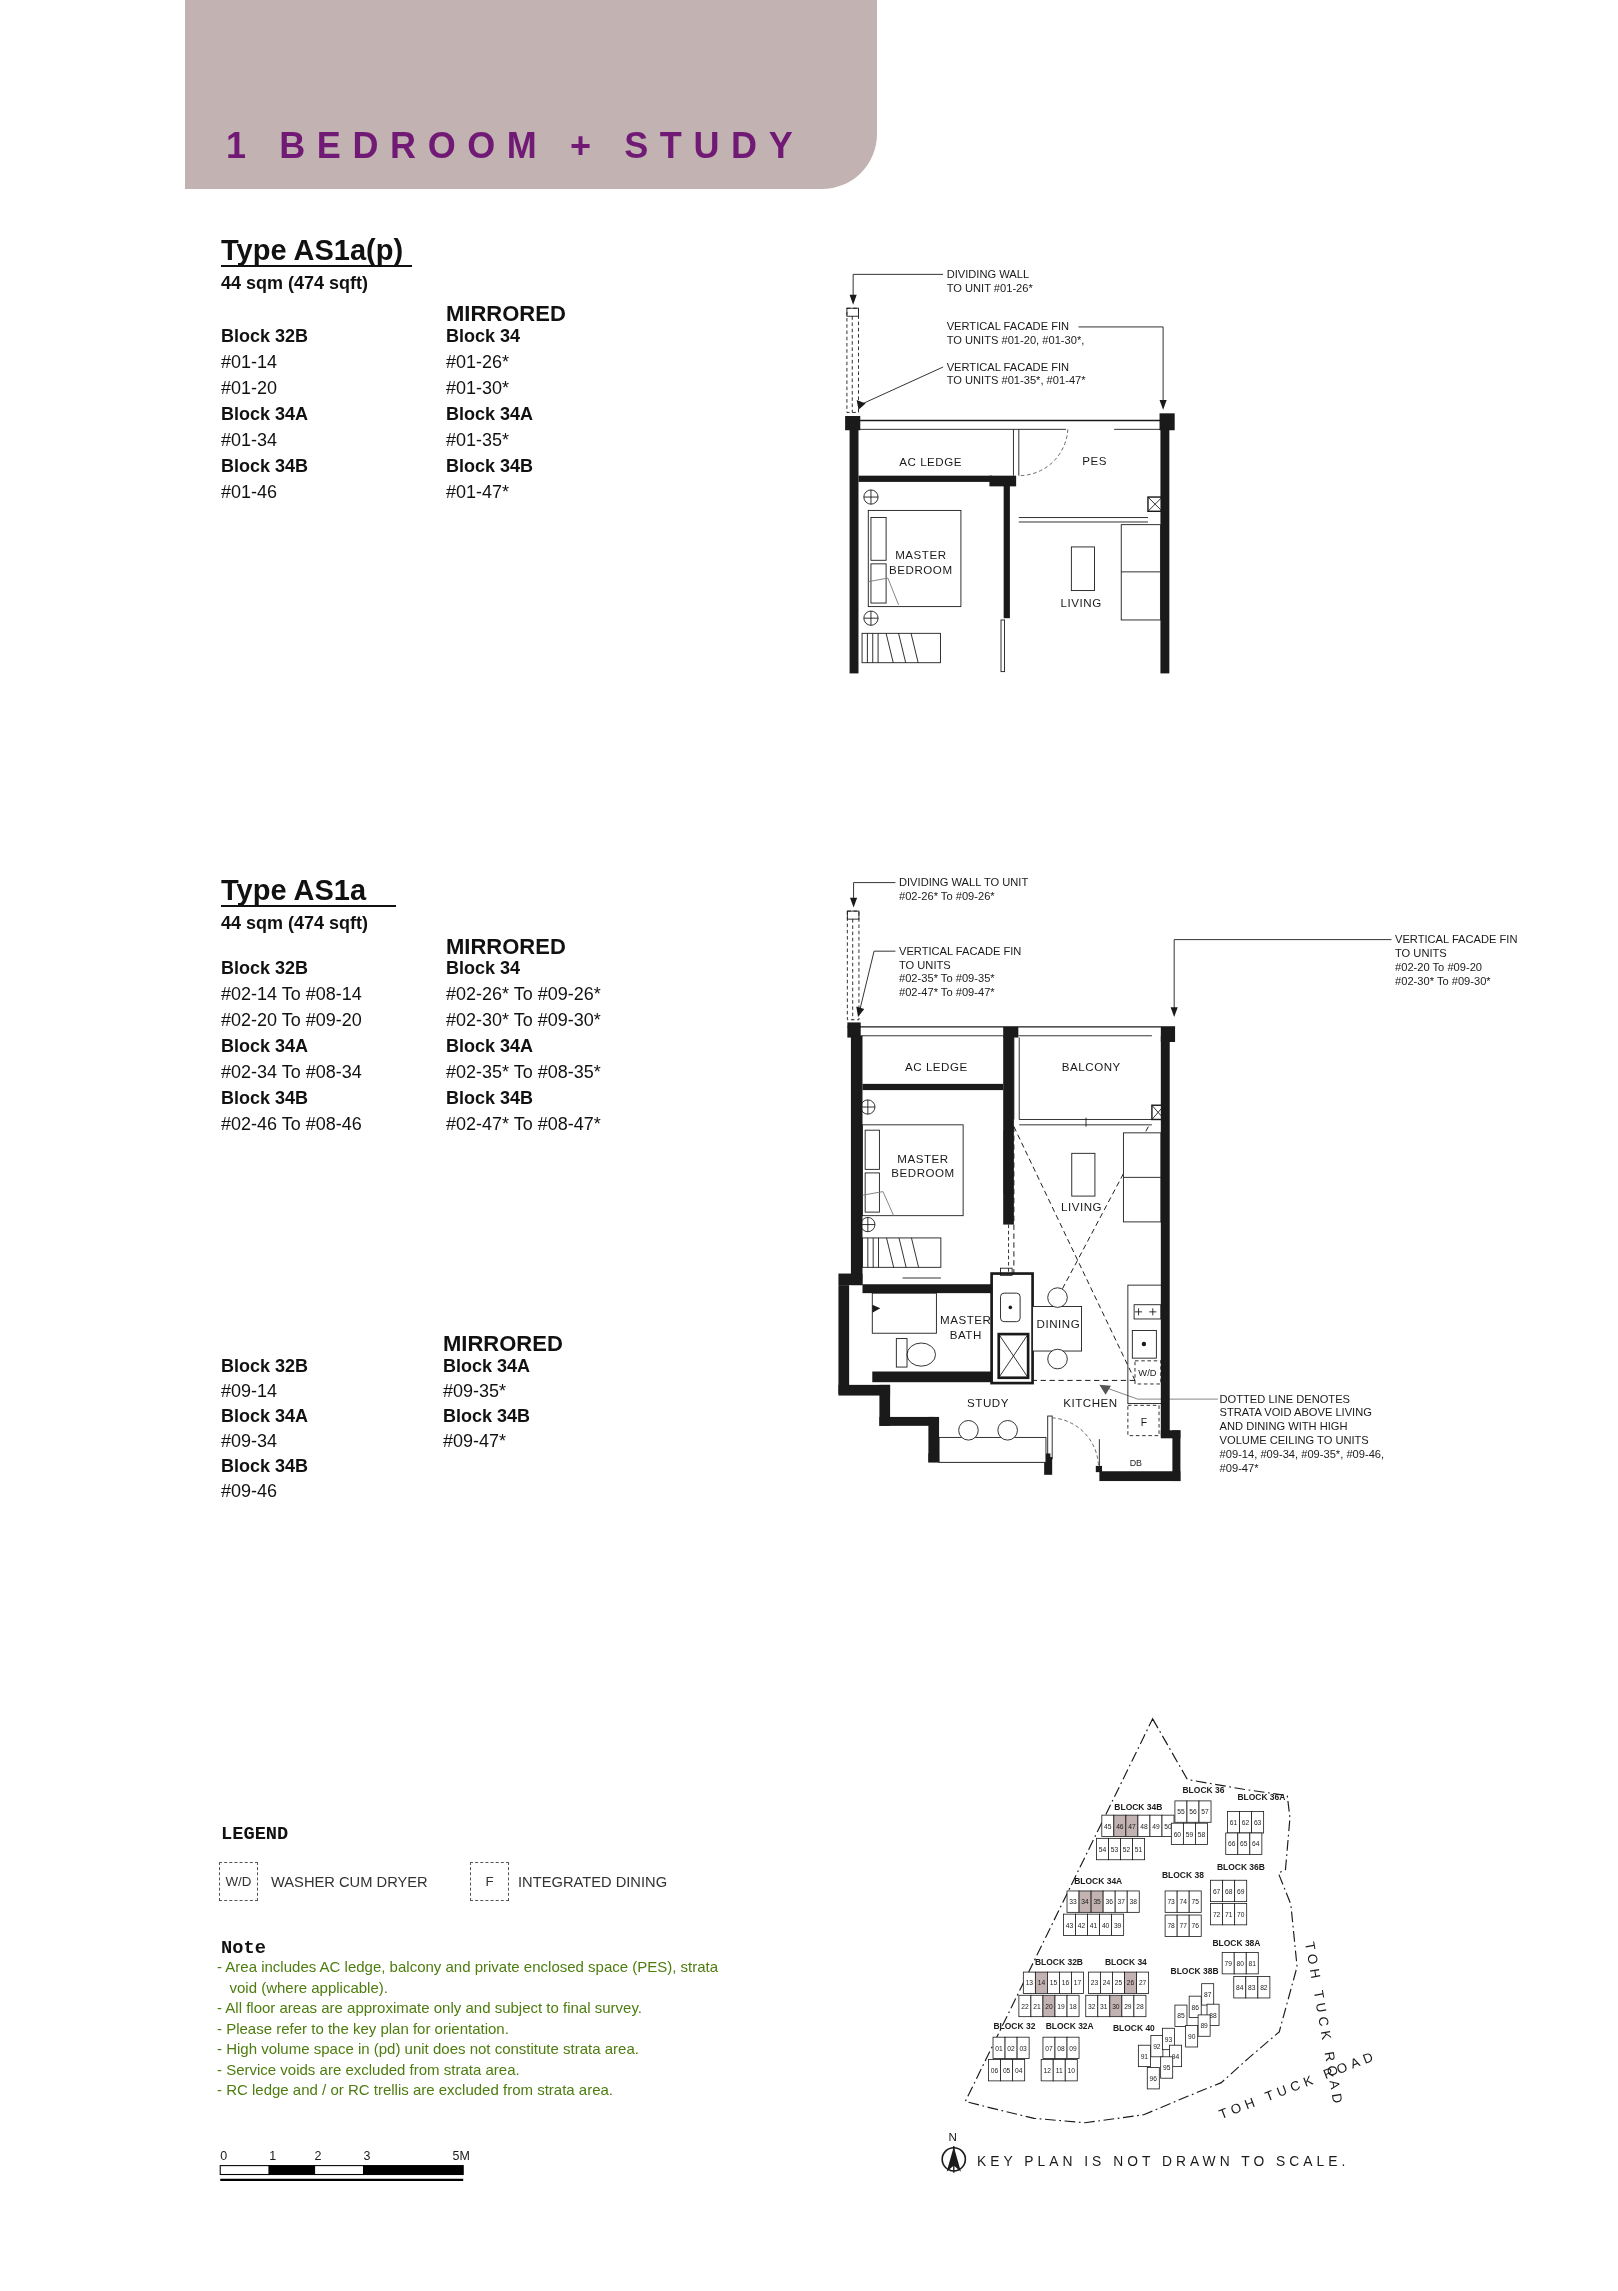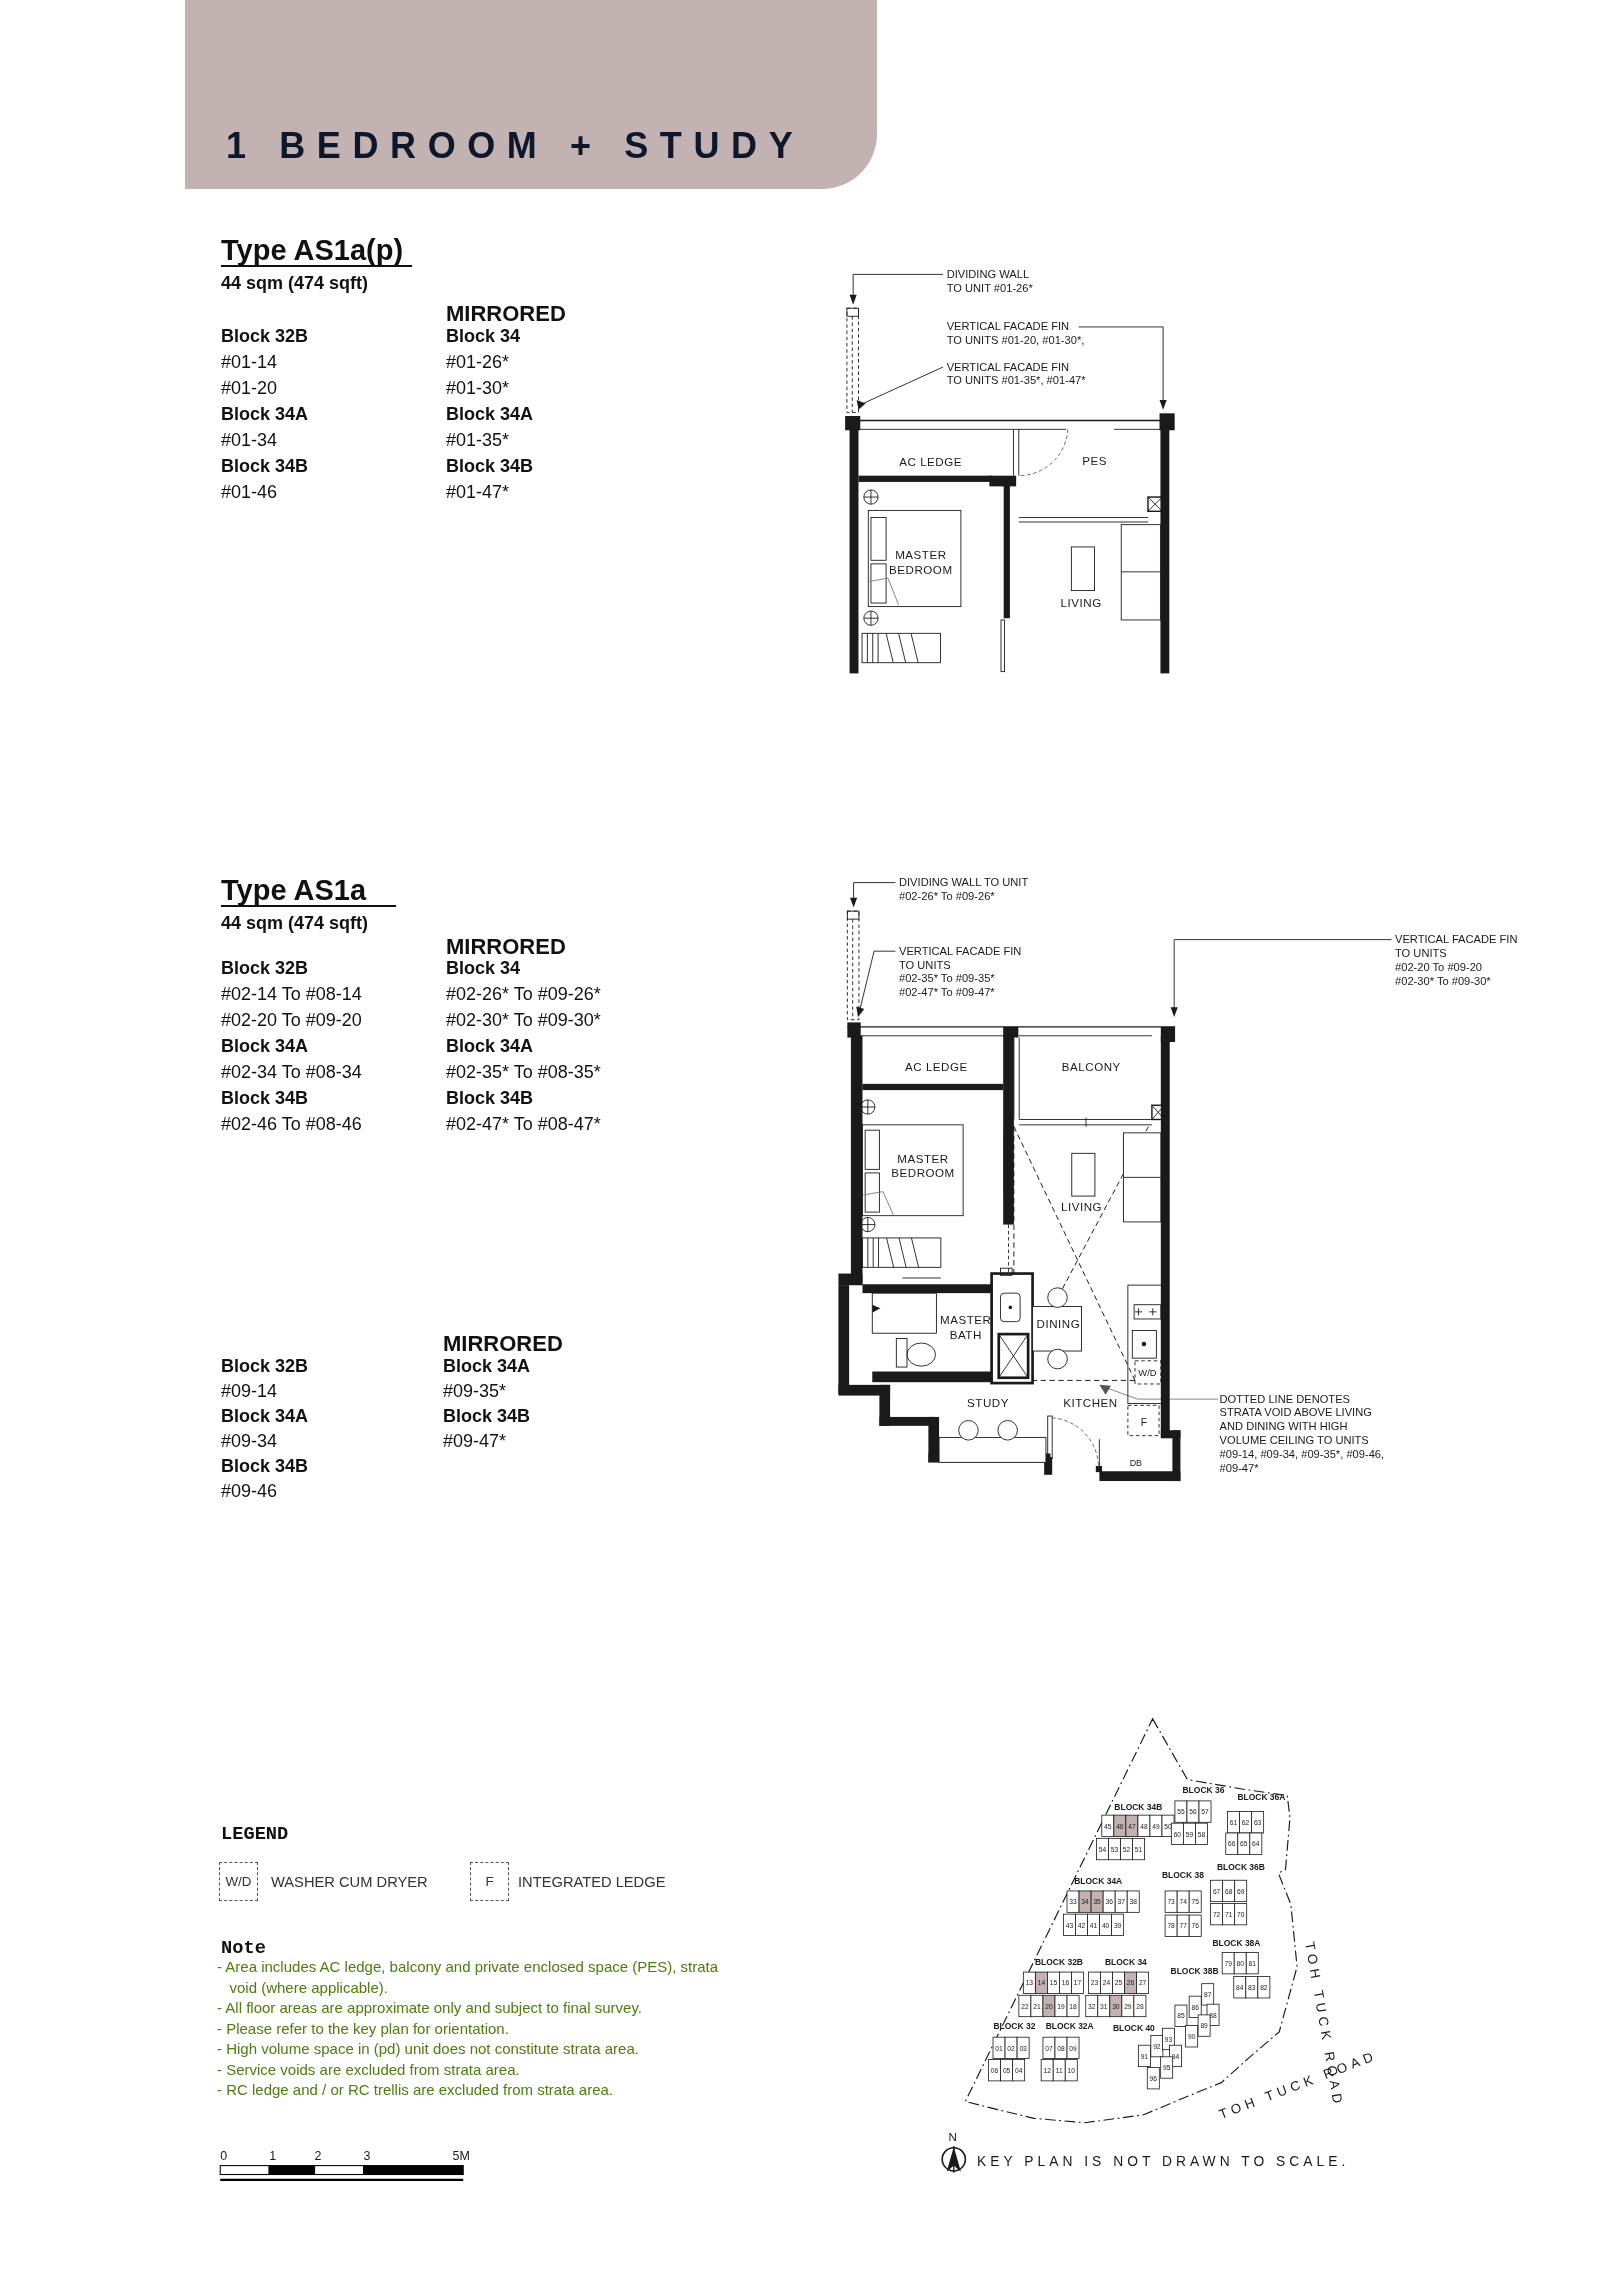--- a/index.html
+++ b/index.html
@@ -2,21 +2,21 @@
 <html style="font-size:14.3px"><head>
 <meta charset="utf-8">
 <style>
   html,body{margin:0;padding:0;background:#fff;}
   #page{position:relative;width:1618px;height:2292px;background:#fff;overflow:hidden;
         font-family:"Liberation Sans",sans-serif;color:#111;}
   .abs{position:absolute;}
   
   .band{position:absolute;left:185px;top:0;width:692px;height:189px;border-bottom-right-radius:55px;}
   .band-title{position:absolute;left:41px;top:125px;font-size:36px;font-weight:800;
-              letter-spacing:11.6px;color:#0f172a;white-space:nowrap;}
+              letter-spacing:11.6px;color:#701a75;white-space:nowrap;}
   
   .sec-title{font-size:29px;font-weight:bold;border-bottom:2.7px solid #111;display:inline-block;line-height:1.05;}
   .sec-area{font-size:18px;font-weight:bold;}
   .mirrored{font-size:22px;font-weight:bold;}
   .blocklist div{font-size:18px;line-height:26px;white-space:nowrap;}
   .blocklist.lh28 div{line-height:25px;}
   .blocklist div.b{font-weight:bold;}
   .desc{font-size:14px;line-height:19.6px;}
   .smallnote{font-size:13.4px;}
   
@@ -340,21 +340,21 @@
     <text class="room mid" x="283" y="620">KITCHEN</text>
     <text class="mid" x="347" y="585" style="font-size:10.5px">W/D</text>
     <text class="mid" x="343" y="641" style="font-size:11.5px">F</text>
     <text class="mid" x="334" y="686" style="font-size:10px">DB</text>
   </svg>
 
   <div class="abs legend-title" style="left:221px;top:1823px">LEGEND</div>
   <div class="sym-box" style="left:219px;top:1862px">W/D</div>
   <div class="sym-label" style="left:271px;top:1874px">WASHER CUM DRYER</div>
   <div class="sym-box" style="left:470px;top:1862px">F</div>
-  <div class="sym-label" style="left:518px;top:1874px">INTEGRATED LEDGE</div>
+  <div class="sym-label" style="left:518px;top:1874px">INTEGRATED DINING</div>
 
   <div class="abs note-title" style="left:221px;top:1937px">Note</div>
   <div class="abs" id="note-list" style="left:217px;top:1957px">
       <div class="note-item">Area includes AC ledge, balcony and private enclosed space (PES), strata void (where applicable).</div>
       <div class="note-item">All floor areas are approximate only and subject to final survey.</div>
       <div class="note-item">Please refer to the key plan for orientation.</div>
       <div class="note-item">High volume space in (pd) unit does not constitute strata area.</div>
       <div class="note-item">Service voids are excluded from strata area.</div>
       <div class="note-item">RC ledge and / or RC trellis are excluded from strata area.</div>
     </div>

